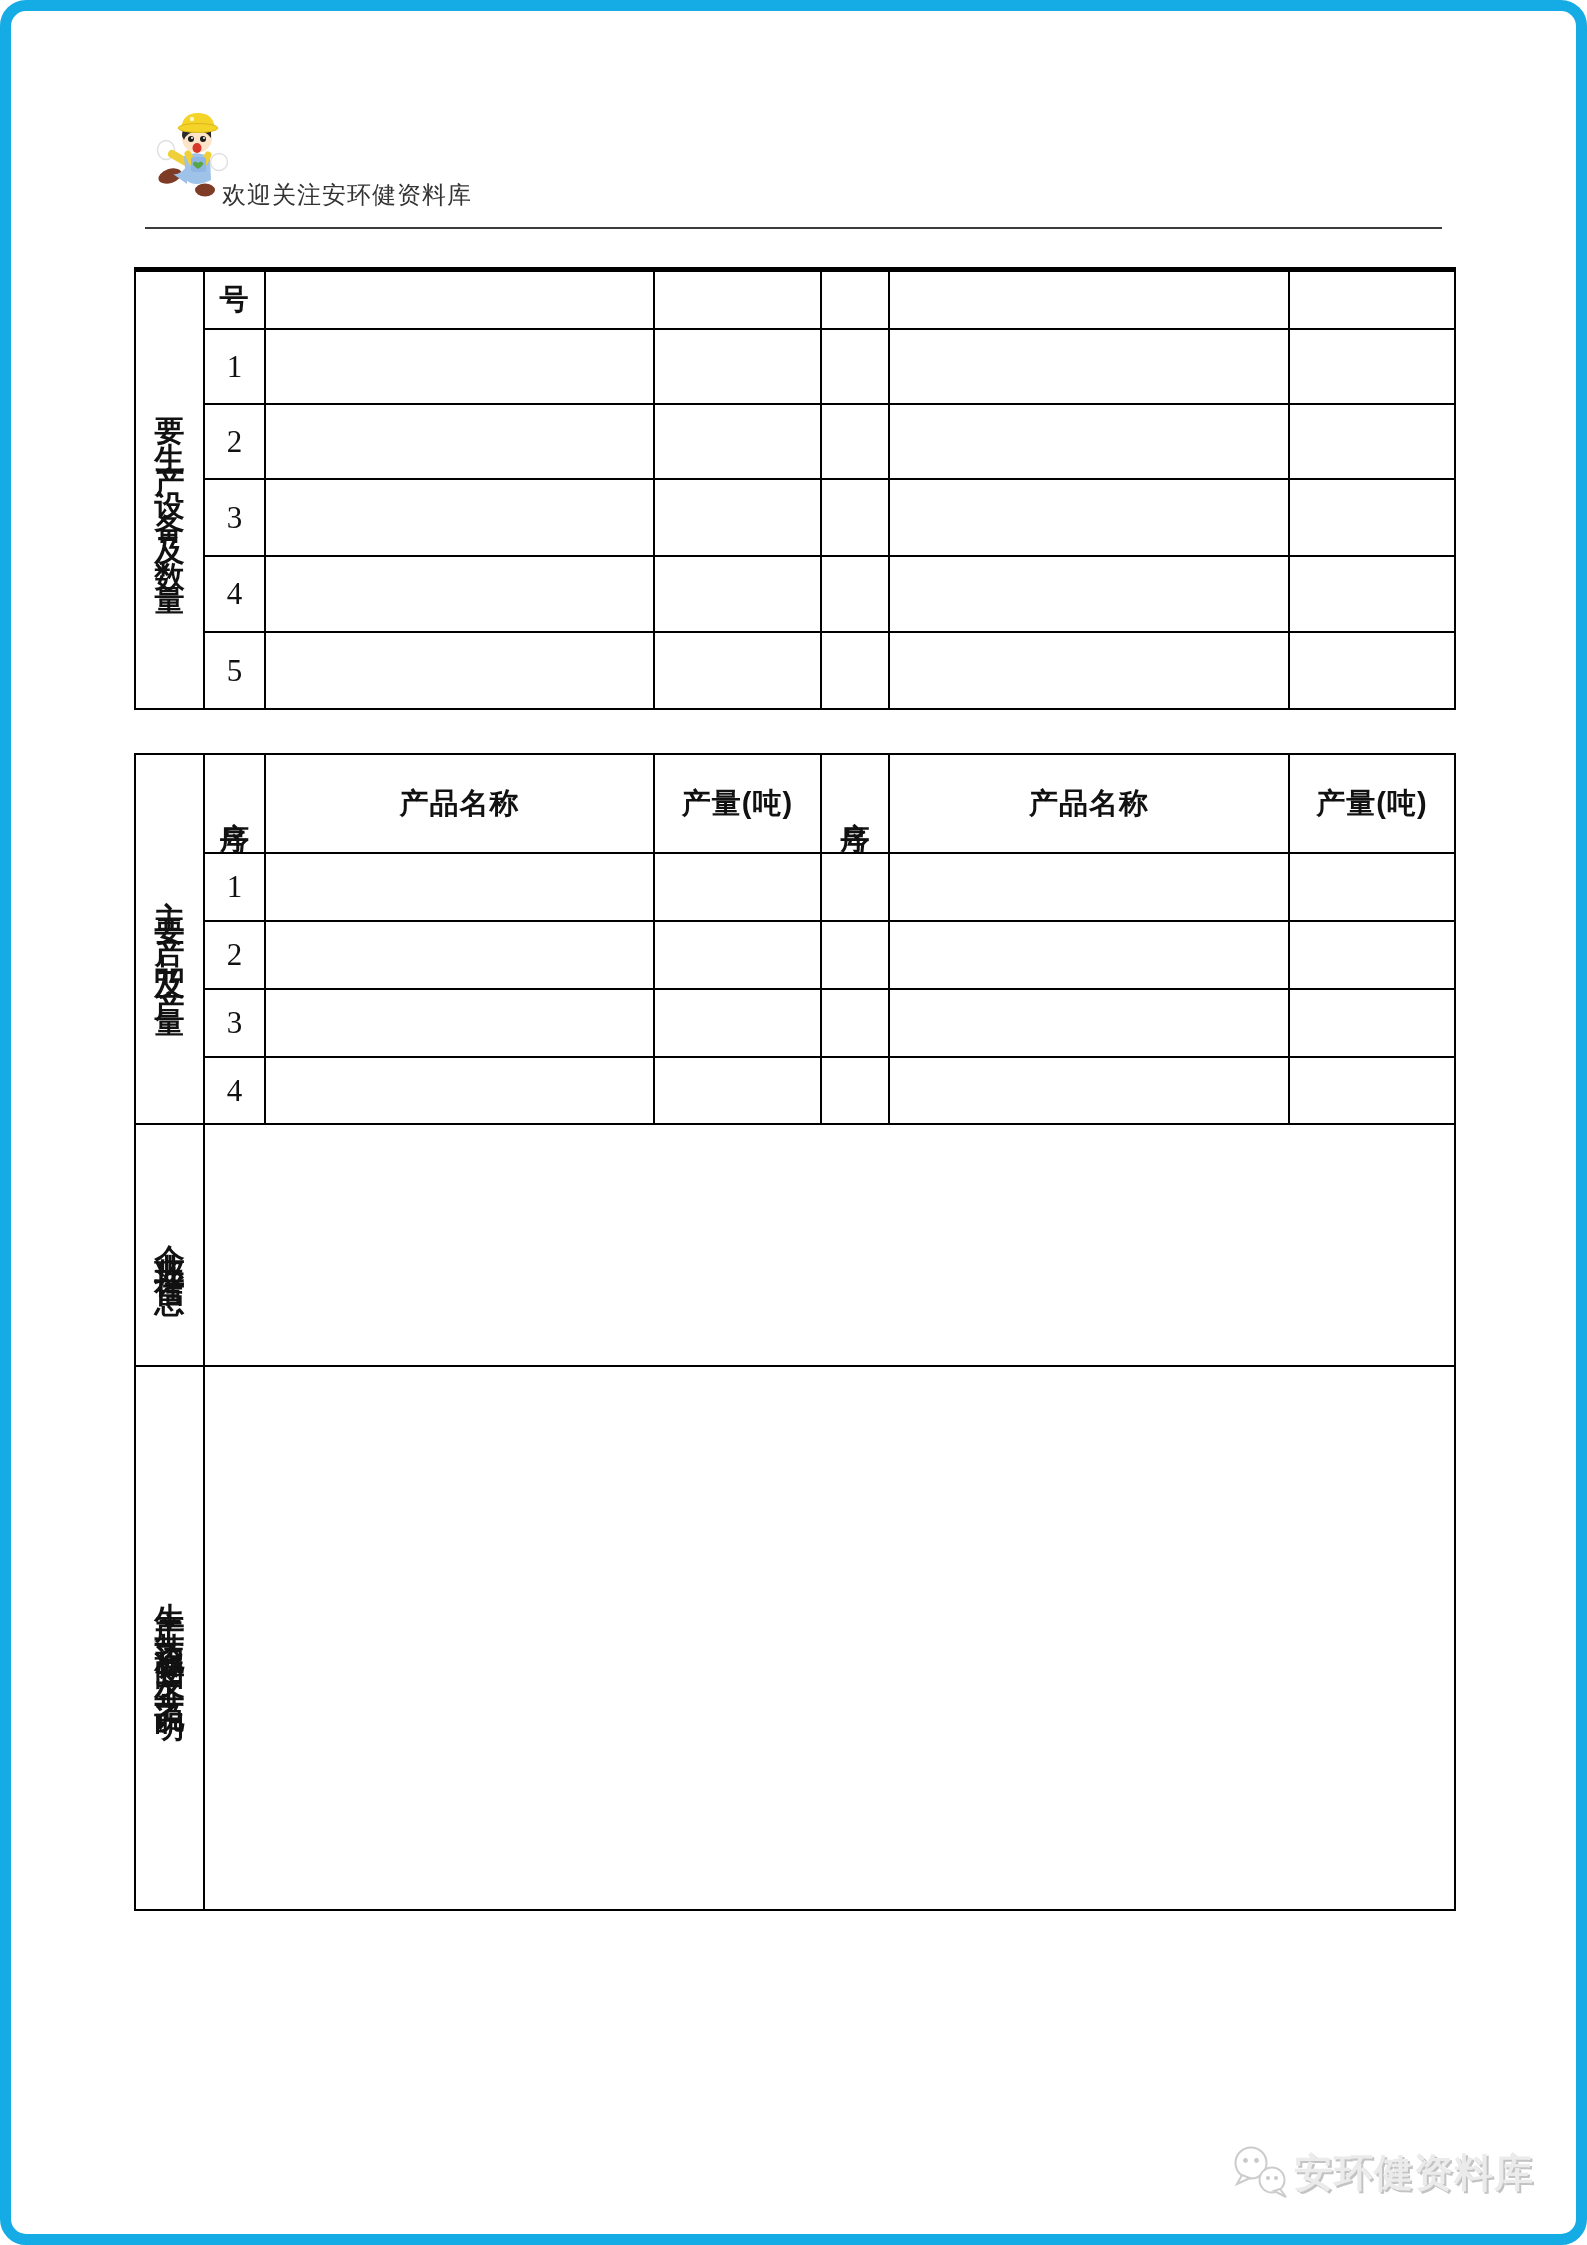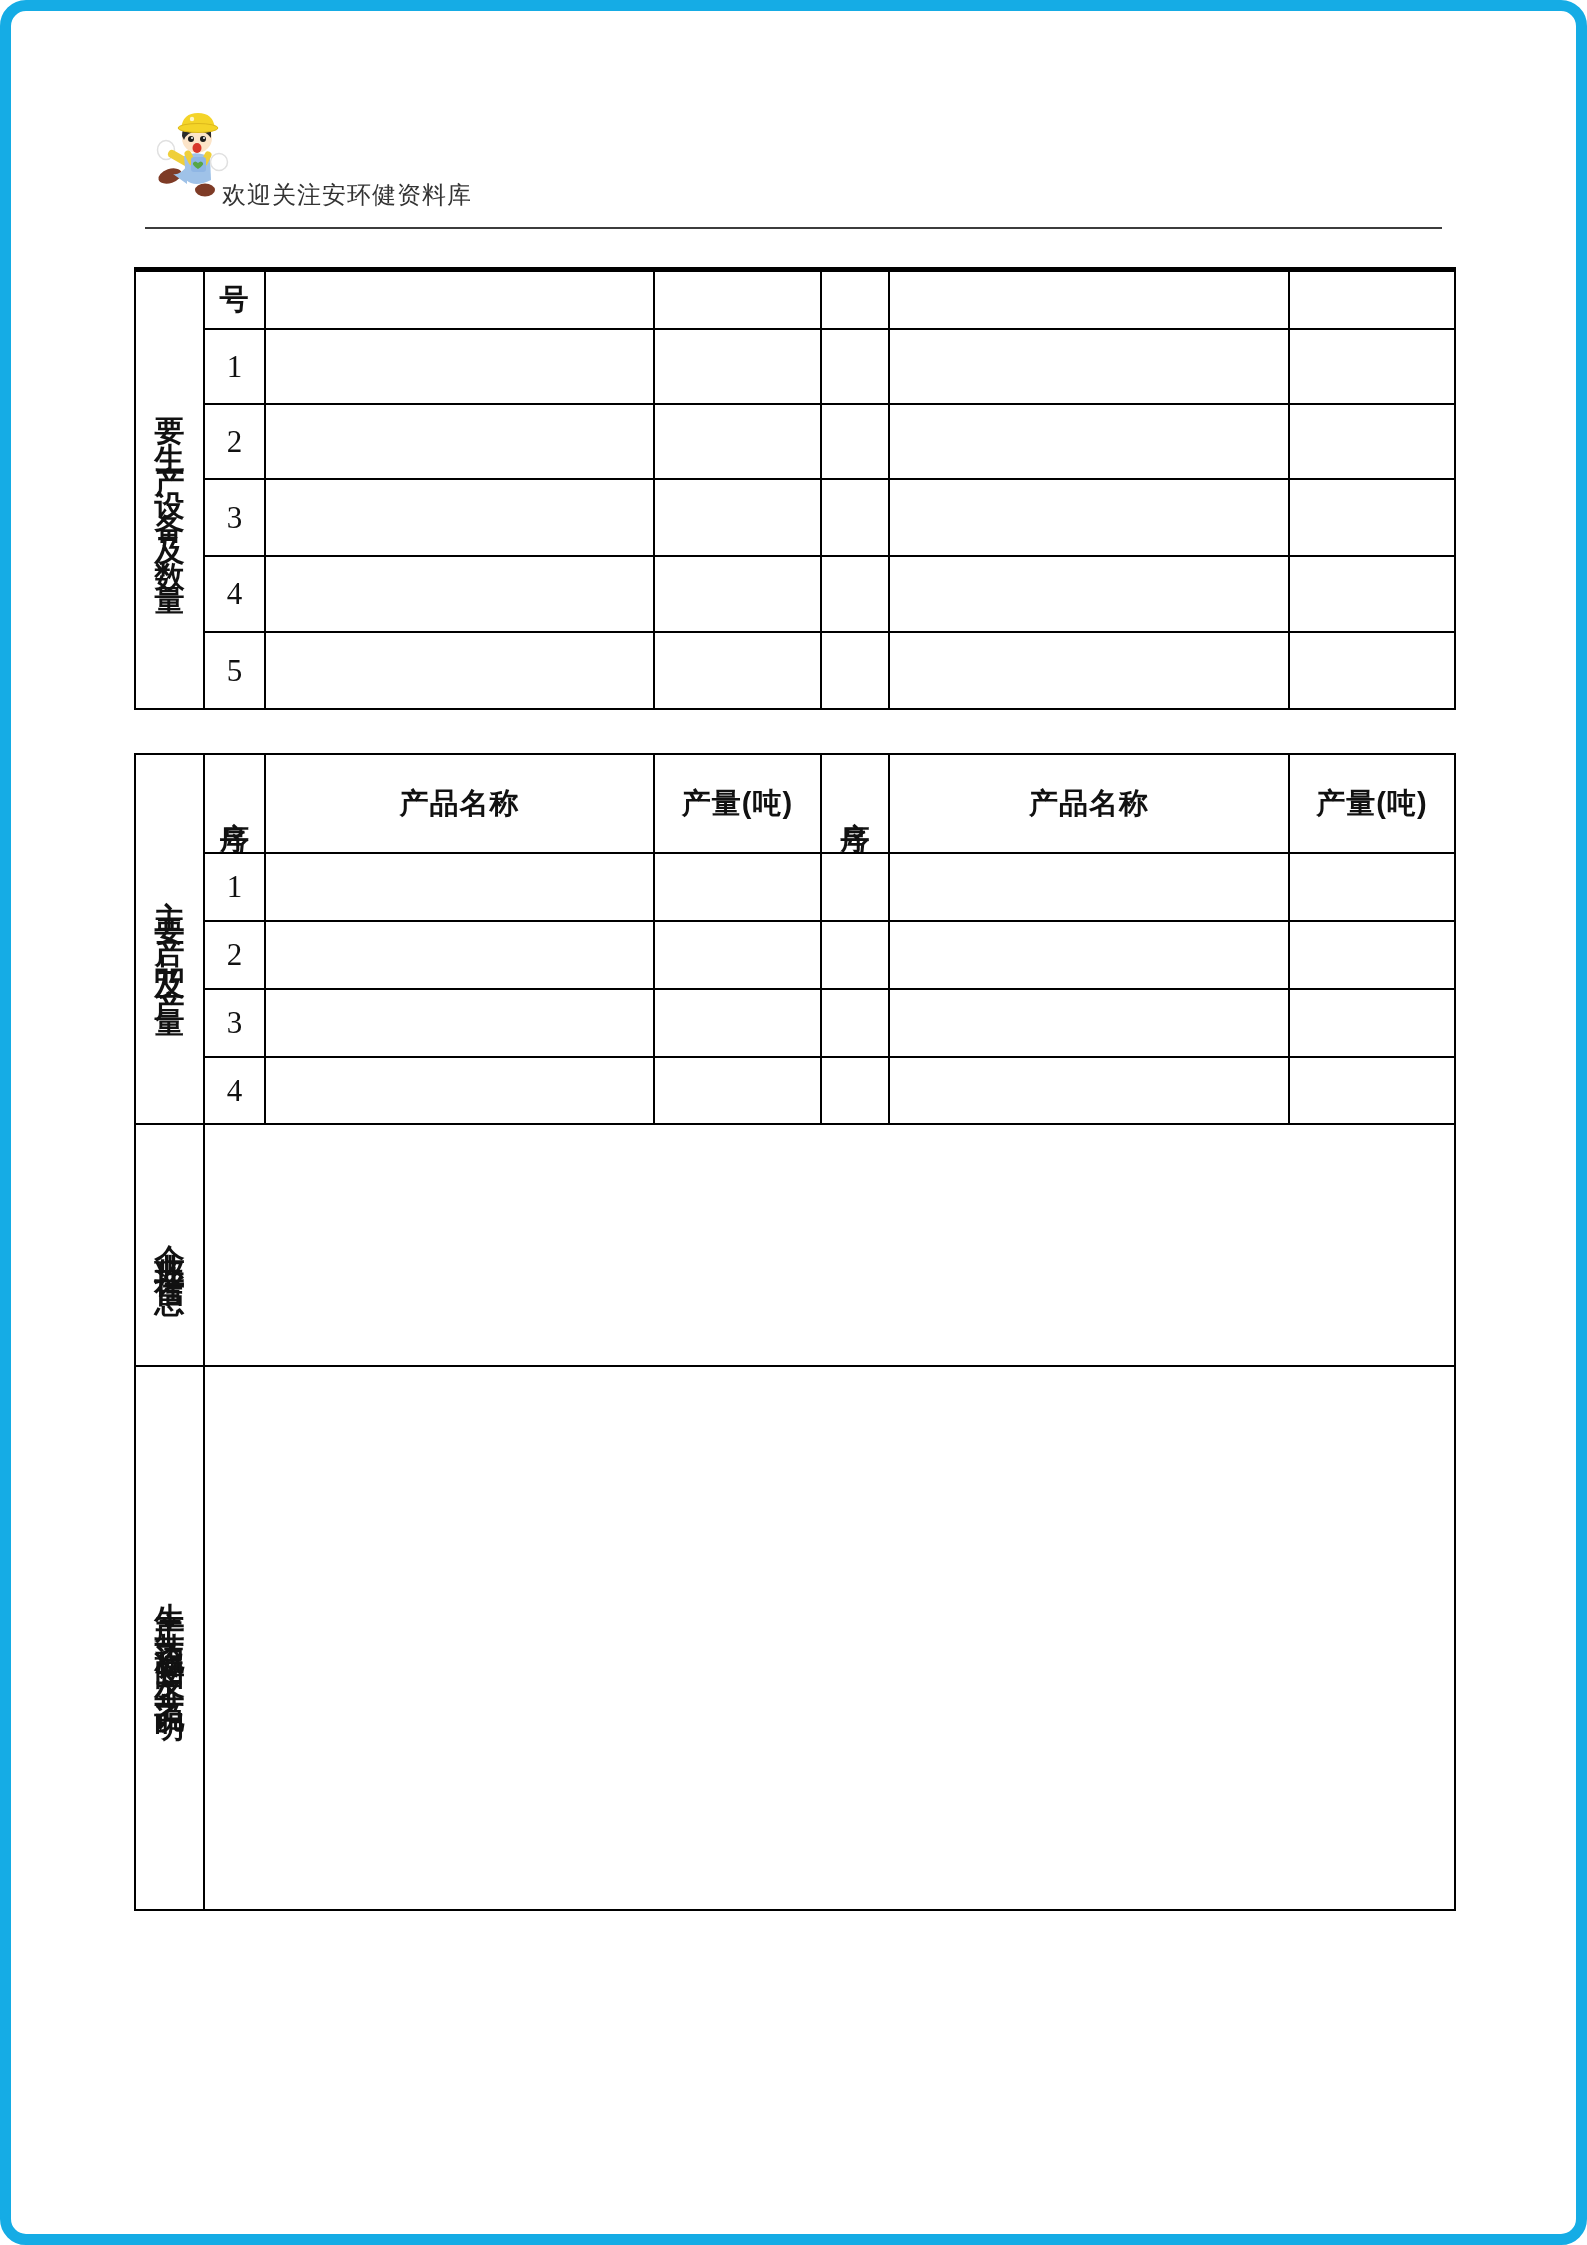--- a/index.html
+++ b/index.html
@@ -166,13 +166,30 @@
       <span class="vtext ls-env">企业环评信息</span>
     </div>
     <div class="c nr" style="grid-area:6/2/7/8;"></div>
 
     <div class="c nb" style="grid-area:7/1/8/2;">
       <span class="vtext ls-proc">生产工艺流程图及工艺说明</span>
     </div>
     <div class="c nr nb" style="grid-area:7/2/8/8;"></div>
   </div>
 
+  <div class="wm">
+    <svg class="wm-icon" viewBox="0 0 66 62">
+      <g fill="#ffffff" stroke="#cccccc" stroke-width="2">
+        <circle cx="23" cy="21" r="15.5"></circle>
+        <path d="M14 33 L9 42 L22 36 Z"></path>
+        <circle cx="44" cy="38" r="12.5"></circle>
+        <path d="M52 47 L58 55 L46 49 Z"></path>
+      </g>
+      <g fill="#c9c9c9">
+        <circle cx="17.5" cy="18.5" r="2.4"></circle>
+        <circle cx="28.5" cy="18.5" r="2.4"></circle>
+        <circle cx="40" cy="36" r="2"></circle>
+        <circle cx="48" cy="36" r="2"></circle>
+      </g>
+    </svg>
+    <span class="wm-text">安环健资料库</span>
+  </div>
 </div>
 
 </body></html>

